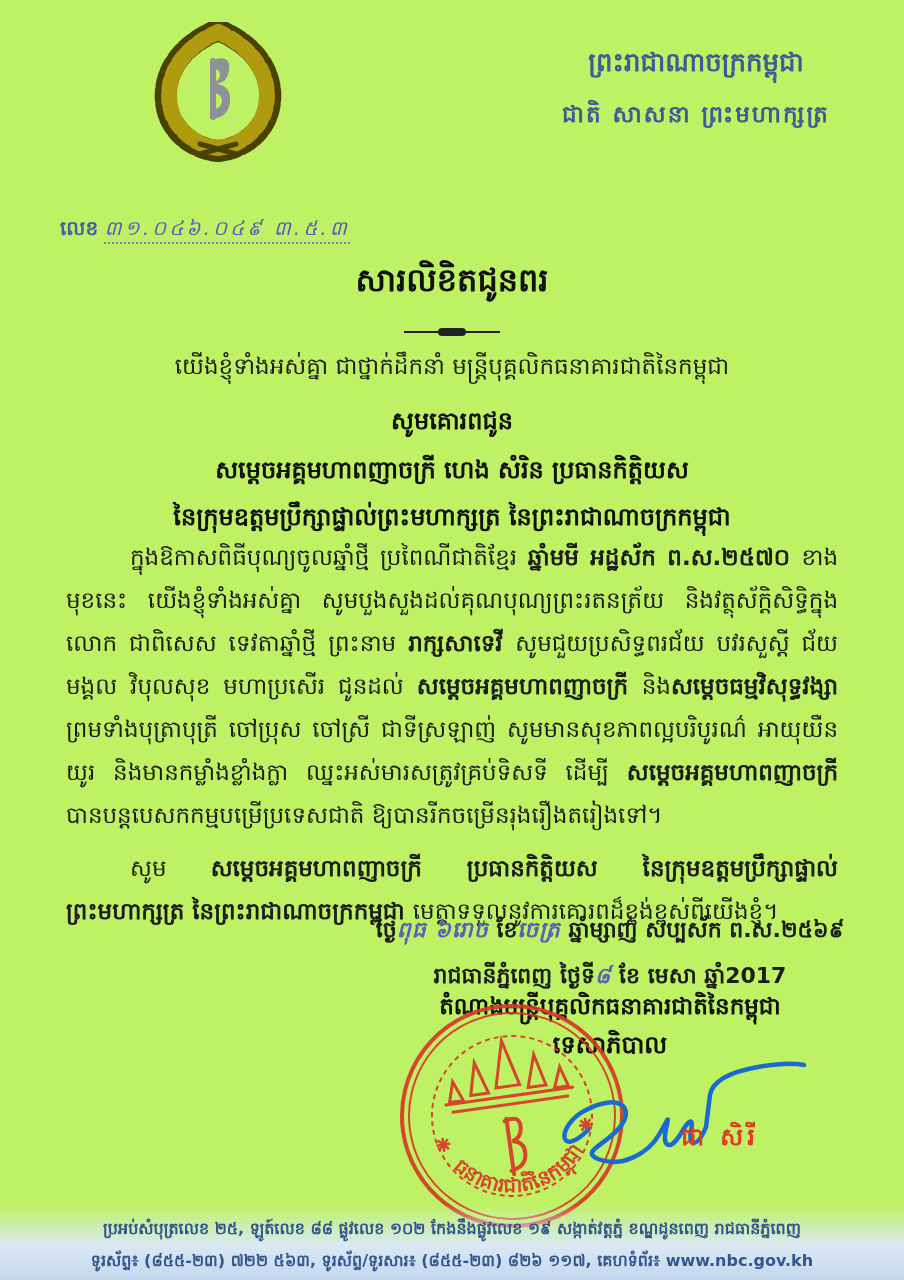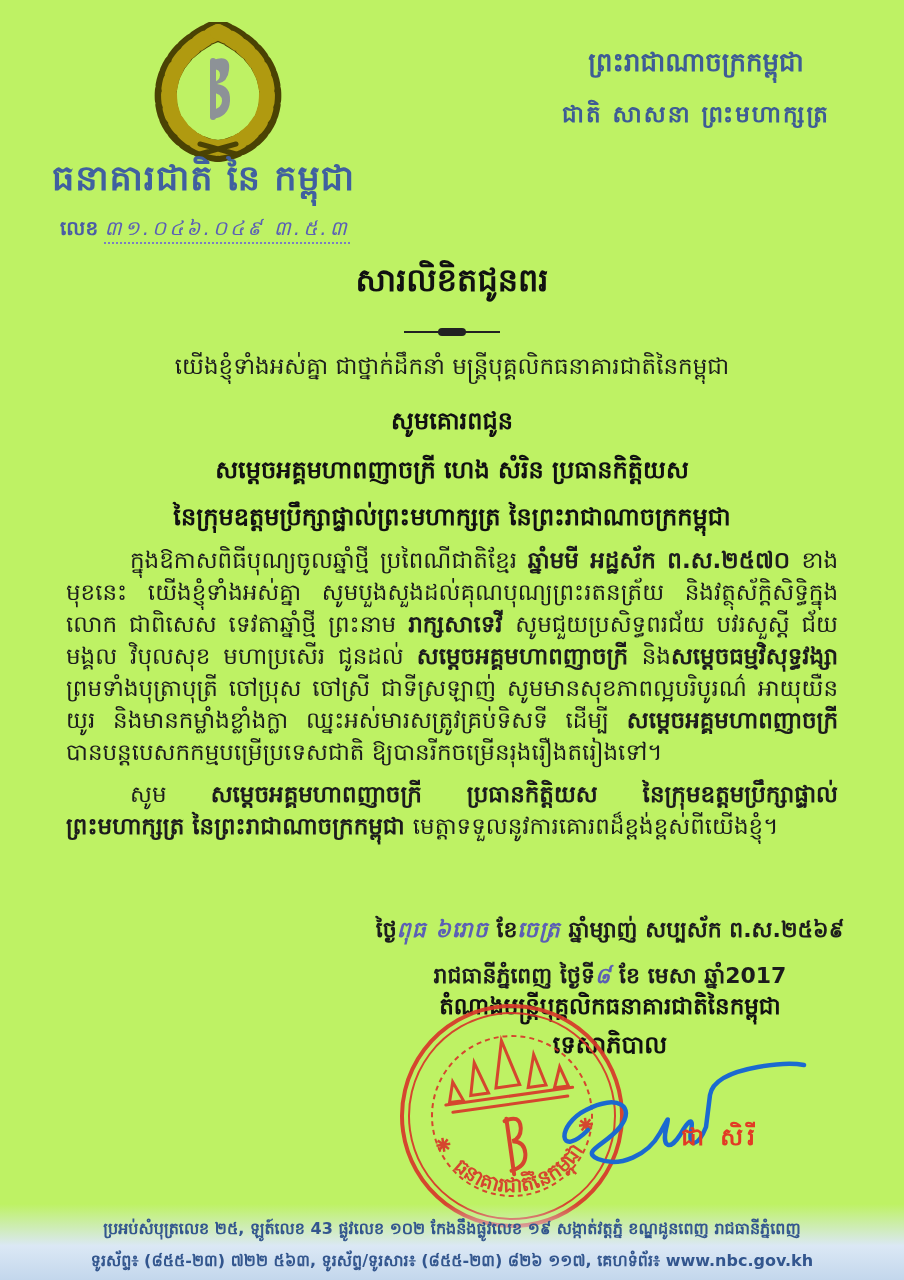--- a/index.html
+++ b/index.html
@@ -46,21 +46,21 @@
   .salutation{
     position:absolute;left:0;top:406px;width:100%;text-align:center;
     font-weight:bold;color:#111;
   }
   .salutation .s1{font-size:24px;margin-bottom:14px;}
   .salutation .s2{font-size:24px;margin-bottom:12px;}
   .salutation .s3{font-size:24px;}
   
   .body-text{
     position:absolute;left:66px;top:536px;width:772px;
-    font-size:23px;line-height:32px;text-align:justify;color:#1c1c1c;margin-top:8px;
+    font-size:23px;line-height:43px;text-align:justify;color:#1c1c1c;
   }
   .body-text p{margin:0 0 10px 0;text-indent:64px;}
   .body-text span.b{font-weight:bold;}
   
   .date-block{
     position:absolute;left:330px;top:916px;width:560px;text-align:center;
     font-size:22px;color:#1c1c1c;font-weight:bold;
   }
   .date-block .dl{margin-bottom:14px;white-space:nowrap;}
   .hw{color:#5b5fb5;font-style:italic;letter-spacing:1px;}
@@ -107,21 +107,20 @@
         <rect x="92" y="36" width="6" height="62" rx="3"></rect>
       </g>
     </svg>
   </div>
 
   <div class="kingdom">
     <div class="kingdom-l1">ព្រះរាជាណាចក្រកម្ពុជា</div>
     <div class="kingdom-l2">ជាតិ សាសនា ព្រះមហាក្សត្រ</div>
   </div>
 
-  <div class="bank-name">ធនាគារជាតិ នៃ កម្ពុជា</div>
 
   <div class="ref-line">
     <span class="ref-label">លេខ</span>
     <span class="ref-number">៣១.០៤៦.០៤៩ ៣.៥.៣</span>
   </div>
 
   <div class="title">សារលិខិតជូនពរ</div>
   <div class="divider"><span class="divider-inner"></span></div>
 
   <div class="intro">យើងខ្ញុំទាំងអស់គ្នា ជាថ្នាក់ដឹកនាំ មន្ត្រីបុគ្គលិកធនាគារជាតិនៃកម្ពុជា</div>
@@ -181,17 +180,17 @@
 
   <div class="signature">
     <svg width="280" height="130" viewBox="0 0 280 130" xmlns="http://www.w3.org/2000/svg">
       <path d="M60 75 C 30 105, 28 70, 58 55 C 90 38, 108 52, 92 72 C 78 90, 52 96, 70 104 C 92 113, 120 100, 132 78 C 140 64, 142 58, 138 74 C 134 92, 142 96, 152 80 C 160 66, 166 60, 163 76 C 160 93, 170 92, 178 72 L 182 40 C 184 28, 196 18, 230 12 C 252 8, 266 8, 276 10" fill="none" stroke="#1b6ad0" stroke-width="4.5" stroke-linecap="round" stroke-linejoin="round"></path>
     </svg>
   </div>
 
   <div class="signer-name">ជា សិរី</div>
 
   <div class="footer">
-    <div class="f1">ប្រអប់សំបុត្រលេខ ២៥, ឡូត៍លេខ 43 ផ្លូវលេខ ១០២ កែងនឹងផ្លូវលេខ ១៩ សង្កាត់វត្តភ្នំ ខណ្ឌដូនពេញ រាជធានីភ្នំពេញ</div>
+    <div class="f1">ប្រអប់សំបុត្រលេខ ២៥, ឡូត៍លេខ ៨៨ ផ្លូវលេខ ១០២ កែងនឹងផ្លូវលេខ ១៩ សង្កាត់វត្តភ្នំ ខណ្ឌដូនពេញ រាជធានីភ្នំពេញ</div>
     <div class="f2">ទូរស័ព្ទ៖ (៨៥៥-២៣) ៧២២ ៥៦៣, ទូរស័ព្ទ/ទូរសារ៖ (៨៥៥-២៣) ៨២៦ ១១៧, គេហទំព័រ៖ www.nbc.gov.kh</div>
   </div>
 
 </div>
 
 </body></html>

